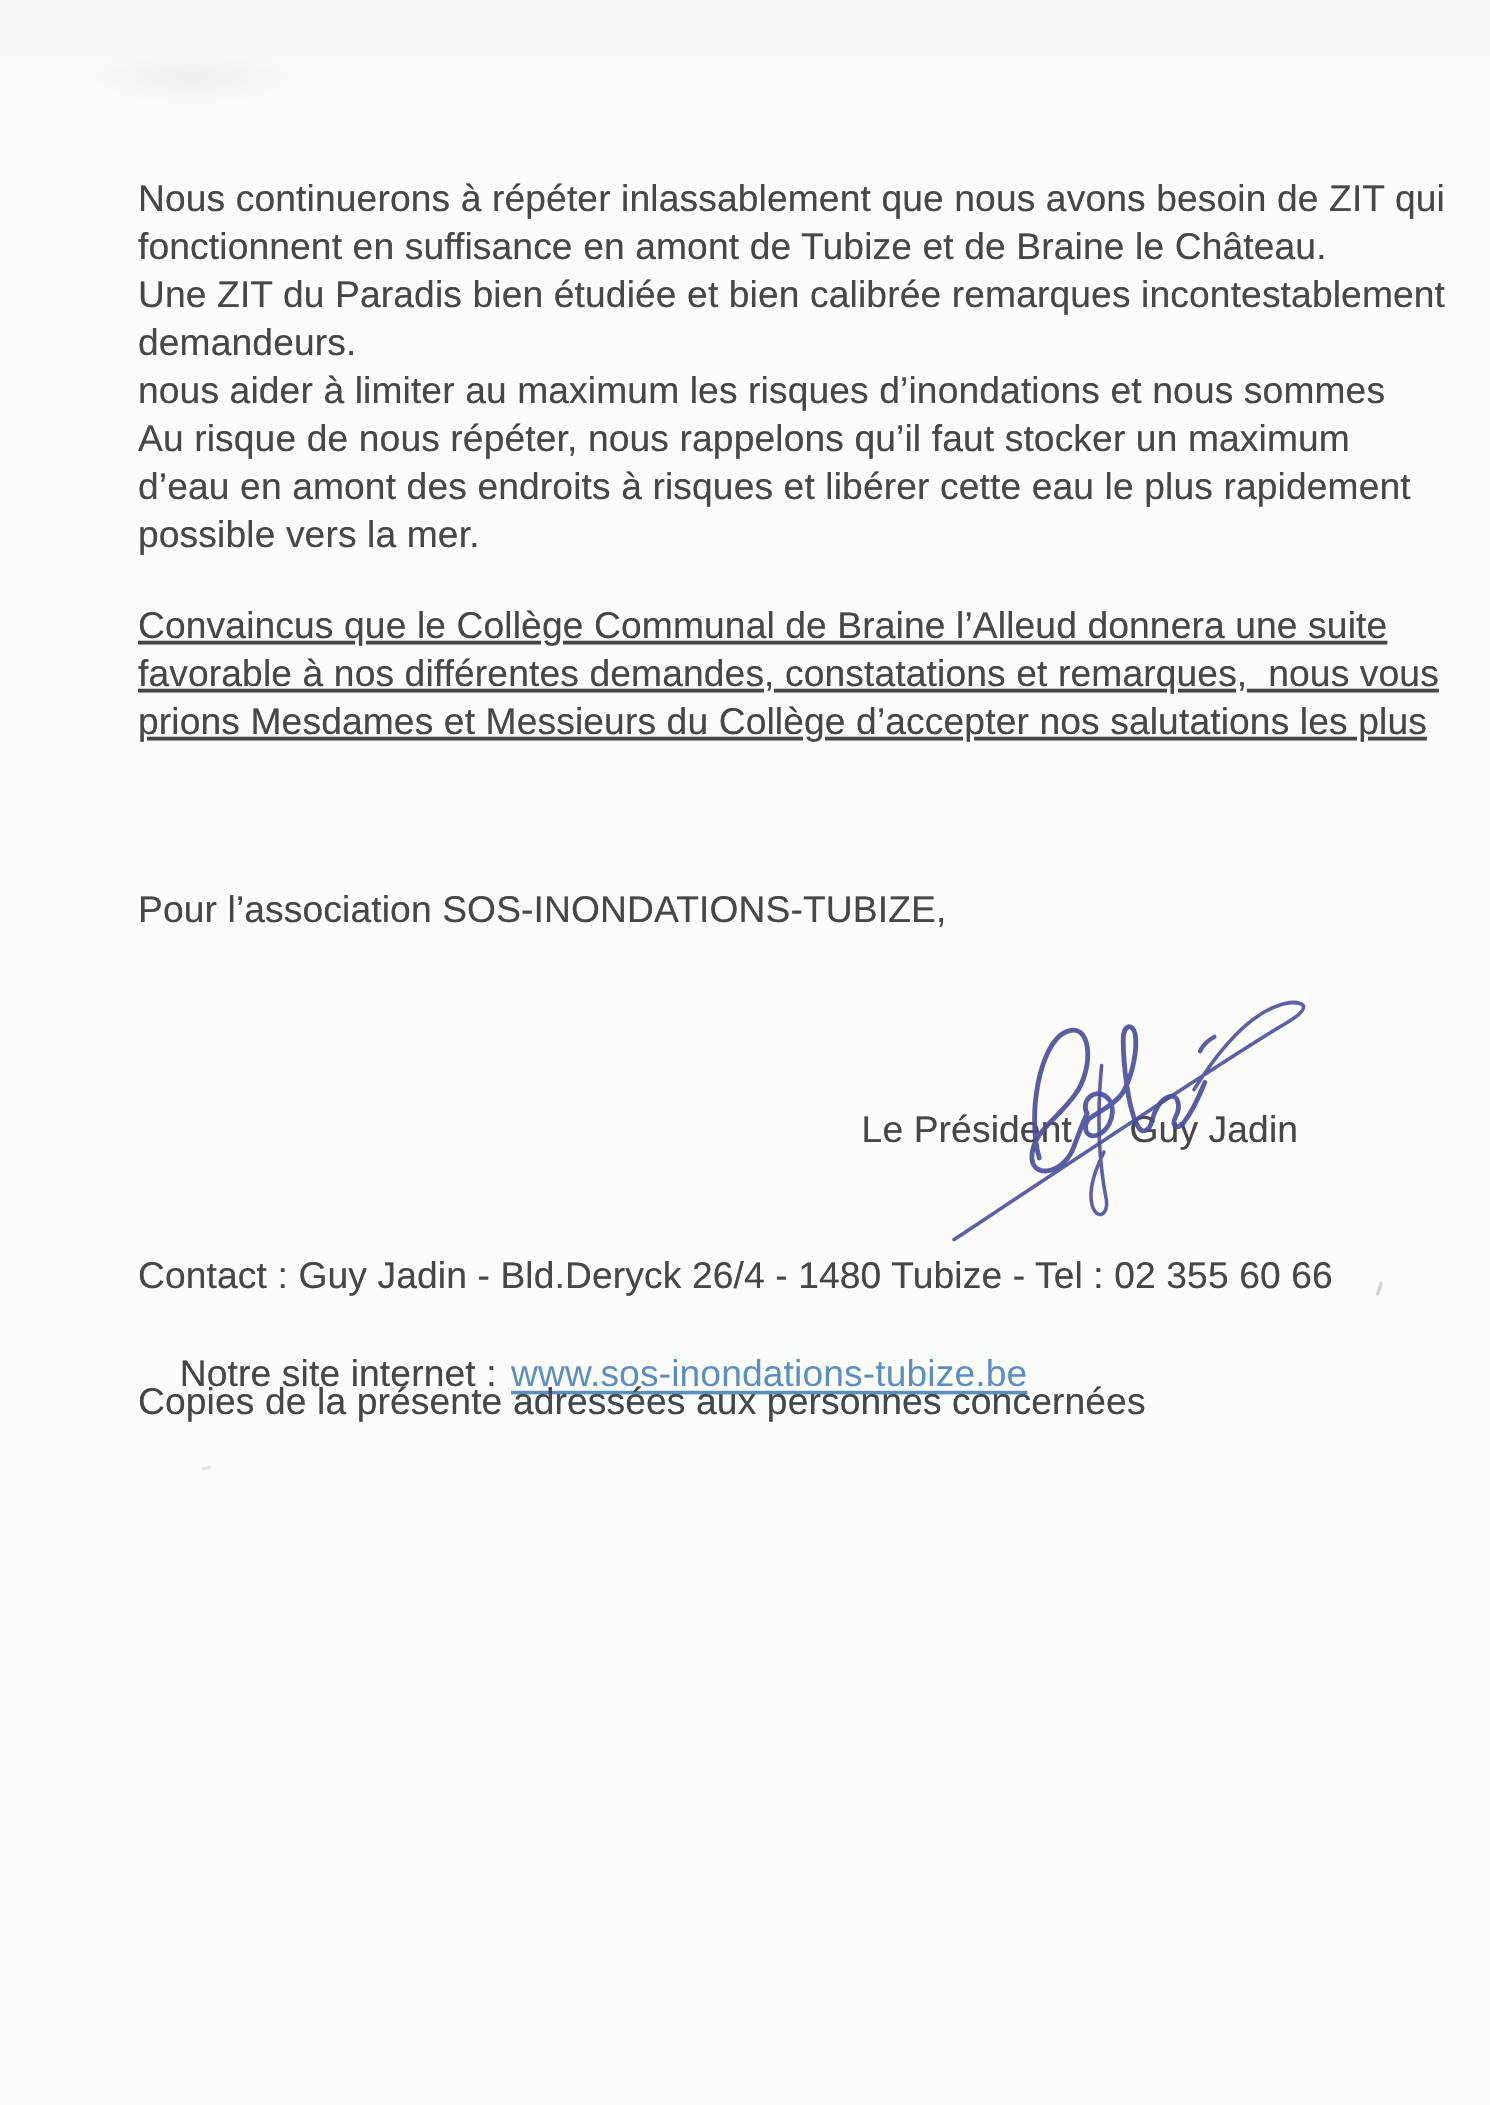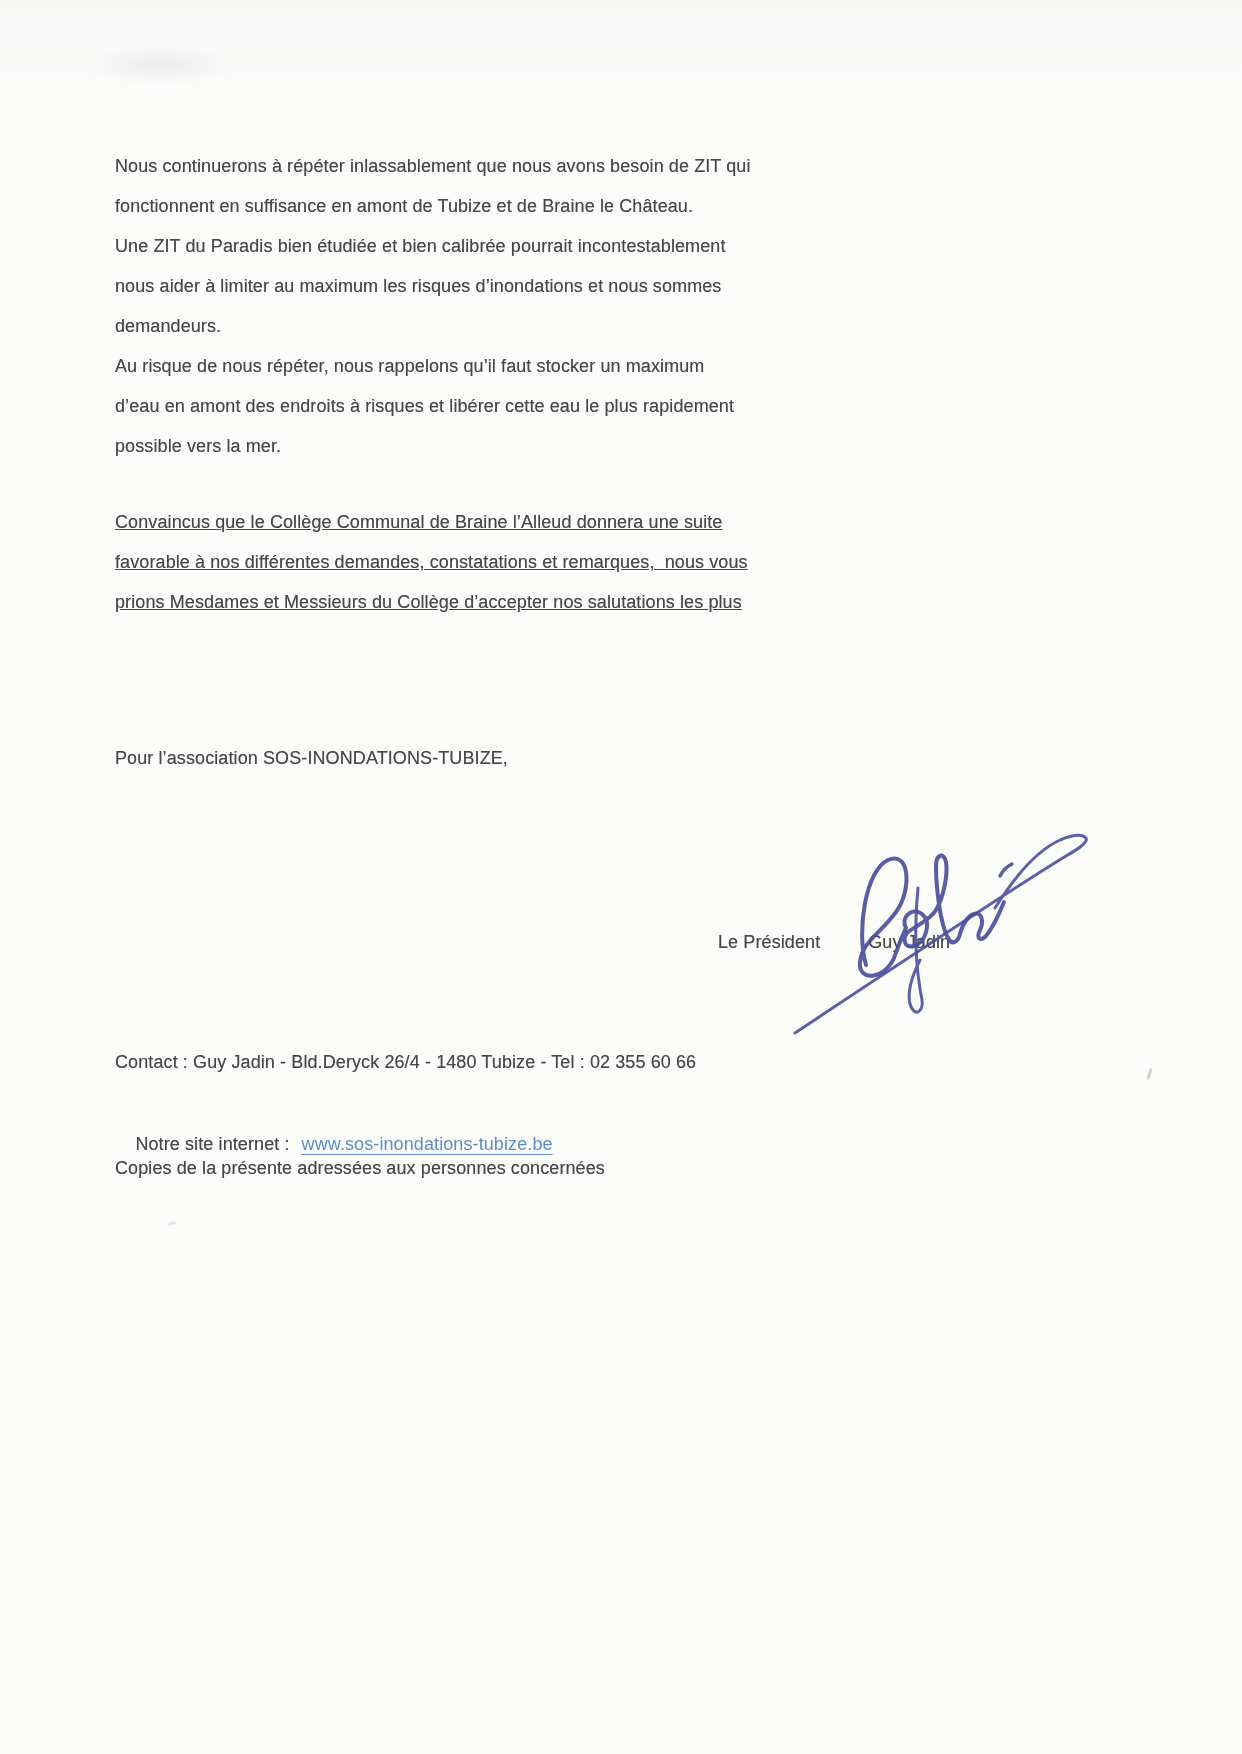--- a/index.html
+++ b/index.html
@@ -14,21 +14,21 @@
   .scan-noise-top {
     position: absolute;
     left: 0; top: 0;
     width: 1242px; height: 110px;
     background:
       radial-gradient(ellipse 120px 30px at 160px 65px, rgba(120,120,120,0.10), rgba(120,120,120,0) 70%),
       linear-gradient(180deg, rgba(160,160,160,0.06), rgba(160,160,160,0.015) 55%, rgba(160,160,160,0) 100%);
   }
   .textline {
     white-space: pre;
-    font-size: 18px;
+    font-size: 31px;
     line-height: 40px;
     letter-spacing: 0.1px;
     color: #474747;
     text-shadow: 0 0 0.5px rgba(70,70,70,0.55);
   }
   .block { position: absolute; left: 115px; }
   #paragraph-1 { top: 146px; }
   #paragraph-2 { top: 502px; text-decoration: underline; }
   #association-line { top: 738px; }
   #signoff-line {
@@ -75,23 +75,23 @@
   }
 </style>
 </head>
 <body>
 
 <div class="scan-noise-top"></div>
 
 <div id="paragraph-1" class="block">
     <div class="textline">Nous continuerons à répéter inlassablement que nous avons besoin de ZIT qui</div>
     <div class="textline">fonctionnent en suffisance en amont de Tubize et de Braine le Château.</div>
-    <div class="textline">Une ZIT du Paradis bien étudiée et bien calibrée pourrait incontestablement</div>
+    <div class="textline">Une ZIT du Paradis bien étudiée et bien calibrée remarques incontestablement</div>
+    <div class="textline">demandeurs.</div>
     <div class="textline">nous aider à limiter au maximum les risques d’inondations et nous sommes</div>
-    <div class="textline">demandeurs.</div>
     <div class="textline">Au risque de nous répéter, nous rappelons qu’il faut stocker un maximum</div>
     <div class="textline">d’eau en amont des endroits à risques et libérer cette eau le plus rapidement</div>
     <div class="textline">possible vers la mer.</div>
   </div>
 
 <div id="paragraph-2" class="block">
     <div class="textline">Convaincus que le Collège Communal de Braine l’Alleud donnera une suite</div>
     <div class="textline">favorable à nos différentes demandes, constatations et remarques,  nous vous</div>
     <div class="textline">prions Mesdames et Messieurs du Collège d’accepter nos salutations les plus</div>
   </div>

